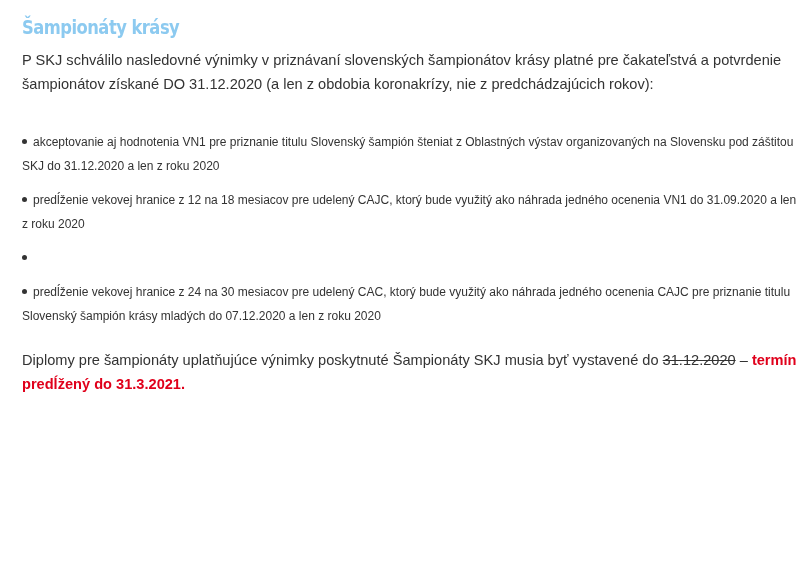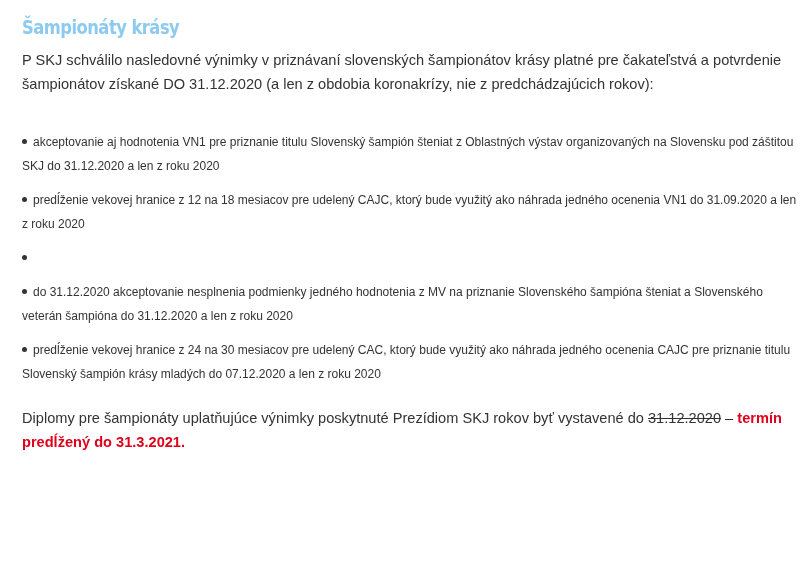--- a/index.html
+++ b/index.html
@@ -77,18 +77,17 @@
 
 <div class="content">
   <h2 class="page-title">Šampionáty krásy</h2>
 
   <p class="intro">P SKJ schválilo nasledovné výnimky v priznávaní slovenských šampionátov krásy platné pre čakateľstvá a potvrdenie šampionátov získané DO 31.12.2020 (a len z obdobia koronakrízy, nie z predchádzajúcich rokov):</p>
 
   <ul class="bullet-list">
     <li class="bullet-item"><span class="bullet-dot"></span><span>akceptovanie aj hodnotenia VN1 pre priznanie titulu Slovenský šampión šteniat z Oblastných výstav organizovaných na Slovensku pod záštitou SKJ do 31.12.2020 a len z roku 2020</span></li>
     <li class="bullet-item"><span class="bullet-dot"></span><span>predĺženie vekovej hranice z 12 na 18 mesiacov pre udelený CAJC, ktorý bude využitý ako náhrada jedného ocenenia VN1 do 31.09.2020 a len z roku 2020</span></li>
     <li class="bullet-item"><span class="bullet-dot"></span></li>
-    <li class="bullet-item"><span class="bullet-dot"></span><span>do 31.12.2020 akceptovanie nesplnenia podmienky jedného hodnotenia z MV na priznanie Slovenského šampióna šteniat a Slovenského veterán šampióna do 31.12.2020 a len z roku 2020</span></li>
     <li class="bullet-item"><span class="bullet-dot"></span><span>predĺženie vekovej hranice z 24 na 30 mesiacov pre udelený CAC, ktorý bude využitý ako náhrada jedného ocenenia CAJC pre priznanie titulu Slovenský šampión krásy mladých do 07.12.2020 a len z roku 2020</span></li>
   </ul>
 
-  <p class="footer-note"><span>Diplomy pre šampionáty uplatňujúce výnimky poskytnuté Prezídiom SKJ rokov byť vystavené do </span><span class="struck">31.12.2020</span><span> – </span><span class="red-bold">termín predĺžený do 31.3.2021.</span></p>
+  <p class="footer-note"><span>Diplomy pre šampionáty uplatňujúce výnimky poskytnuté Šampionáty SKJ musia byť vystavené do </span><span class="struck">31.12.2020</span><span> – </span><span class="red-bold">termín predĺžený do 31.3.2021.</span></p>
 </div>
 
 </body></html>

